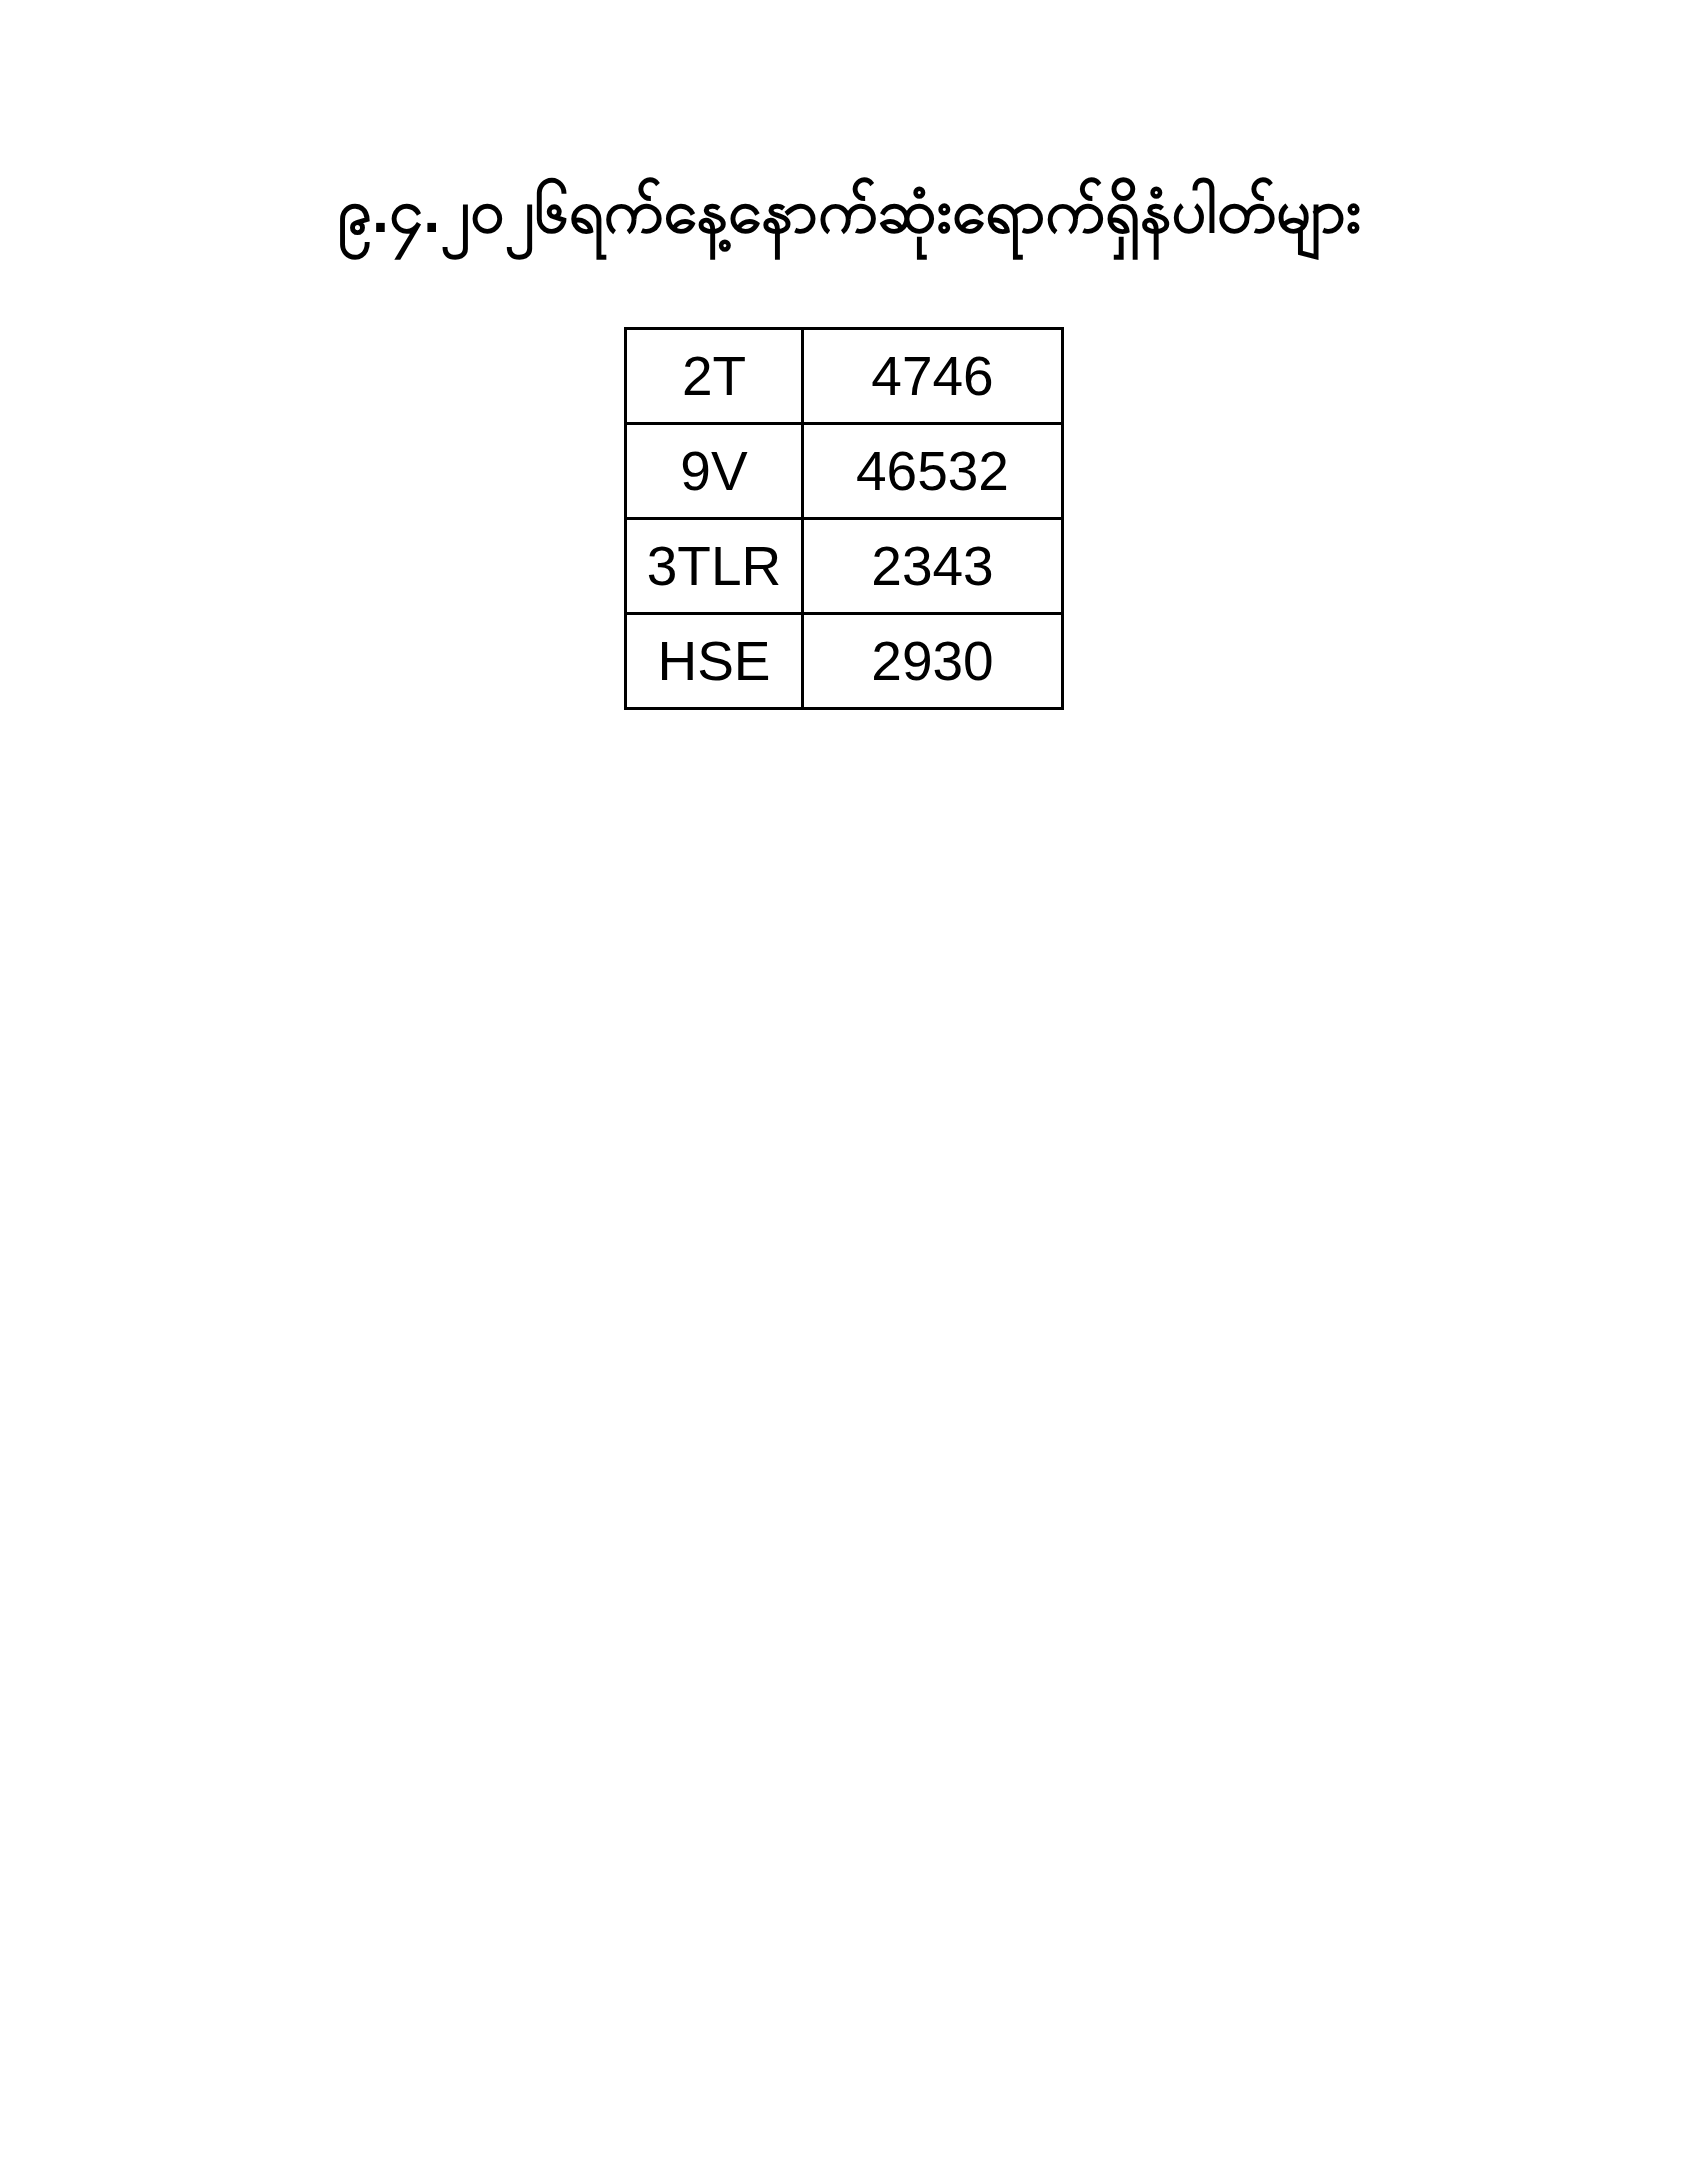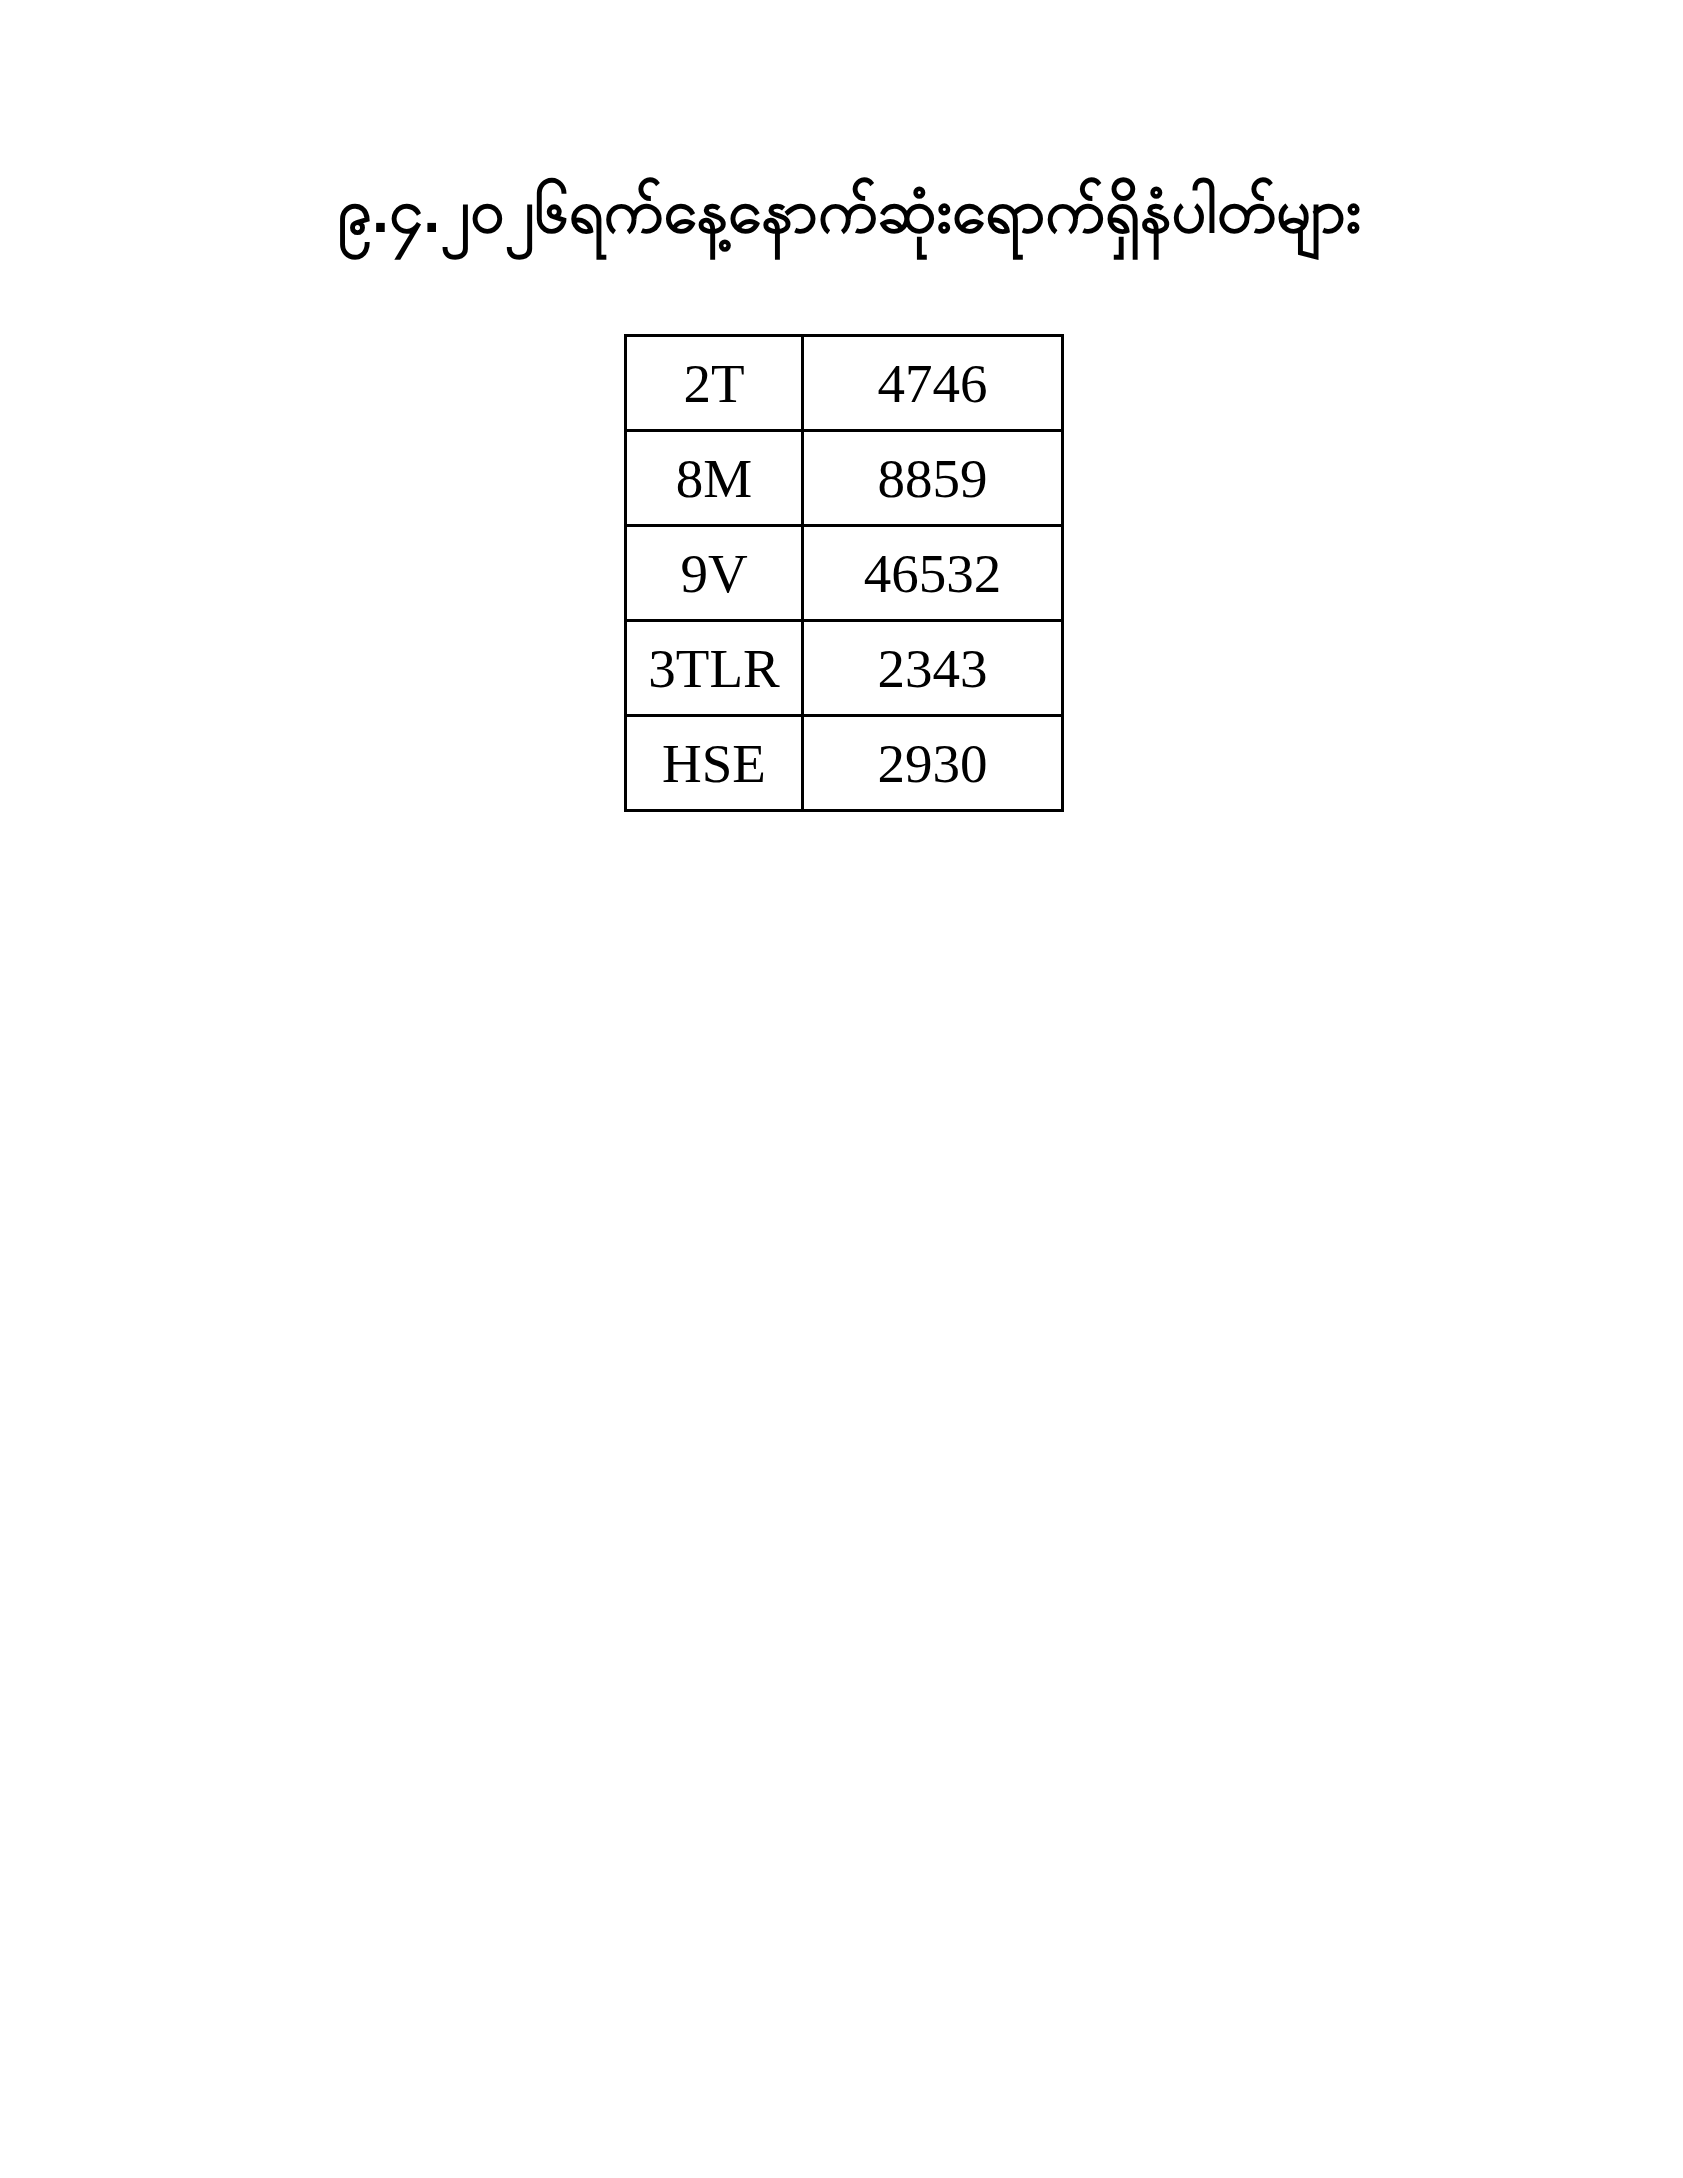--- a/index.html
+++ b/index.html
@@ -22,23 +22,22 @@
     right: 0;
     text-align: center;
     font-size: 61px;
     font-weight: 700;
     line-height: 1.5;
     color: #000000;
     white-space: nowrap;
   }
   .results-table-wrap {
     position: absolute;
-    top: 334px;
+    top: 327px;
     left: 624px;
-    font-family: Liberation Serif, serif;
   }
   table.results-table {
     border-collapse: collapse;
     table-layout: fixed;
   }
   table.results-table td {
     border: 3px solid #000000;
     height: 92px;
     text-align: center;
     vertical-align: middle;
@@ -57,24 +56,20 @@
 <div class="page-title">၉.၄.၂၀၂၆ရက်နေ့နောက်ဆုံးရောက်ရှိနံပါတ်များ</div>
 
 <div class="results-table-wrap">
   <table class="results-table">
     <tbody>
       <tr>
         <td class="code-cell">2T</td>
         <td class="number-cell">4746</td>
       </tr>
       <tr>
-        <td class="code-cell">8M</td>
-        <td class="number-cell">8859</td>
-      </tr>
-      <tr>
         <td class="code-cell">9V</td>
         <td class="number-cell">46532</td>
       </tr>
       <tr>
         <td class="code-cell">3TLR</td>
         <td class="number-cell">2343</td>
       </tr>
       <tr>
         <td class="code-cell">HSE</td>
         <td class="number-cell">2930</td>

